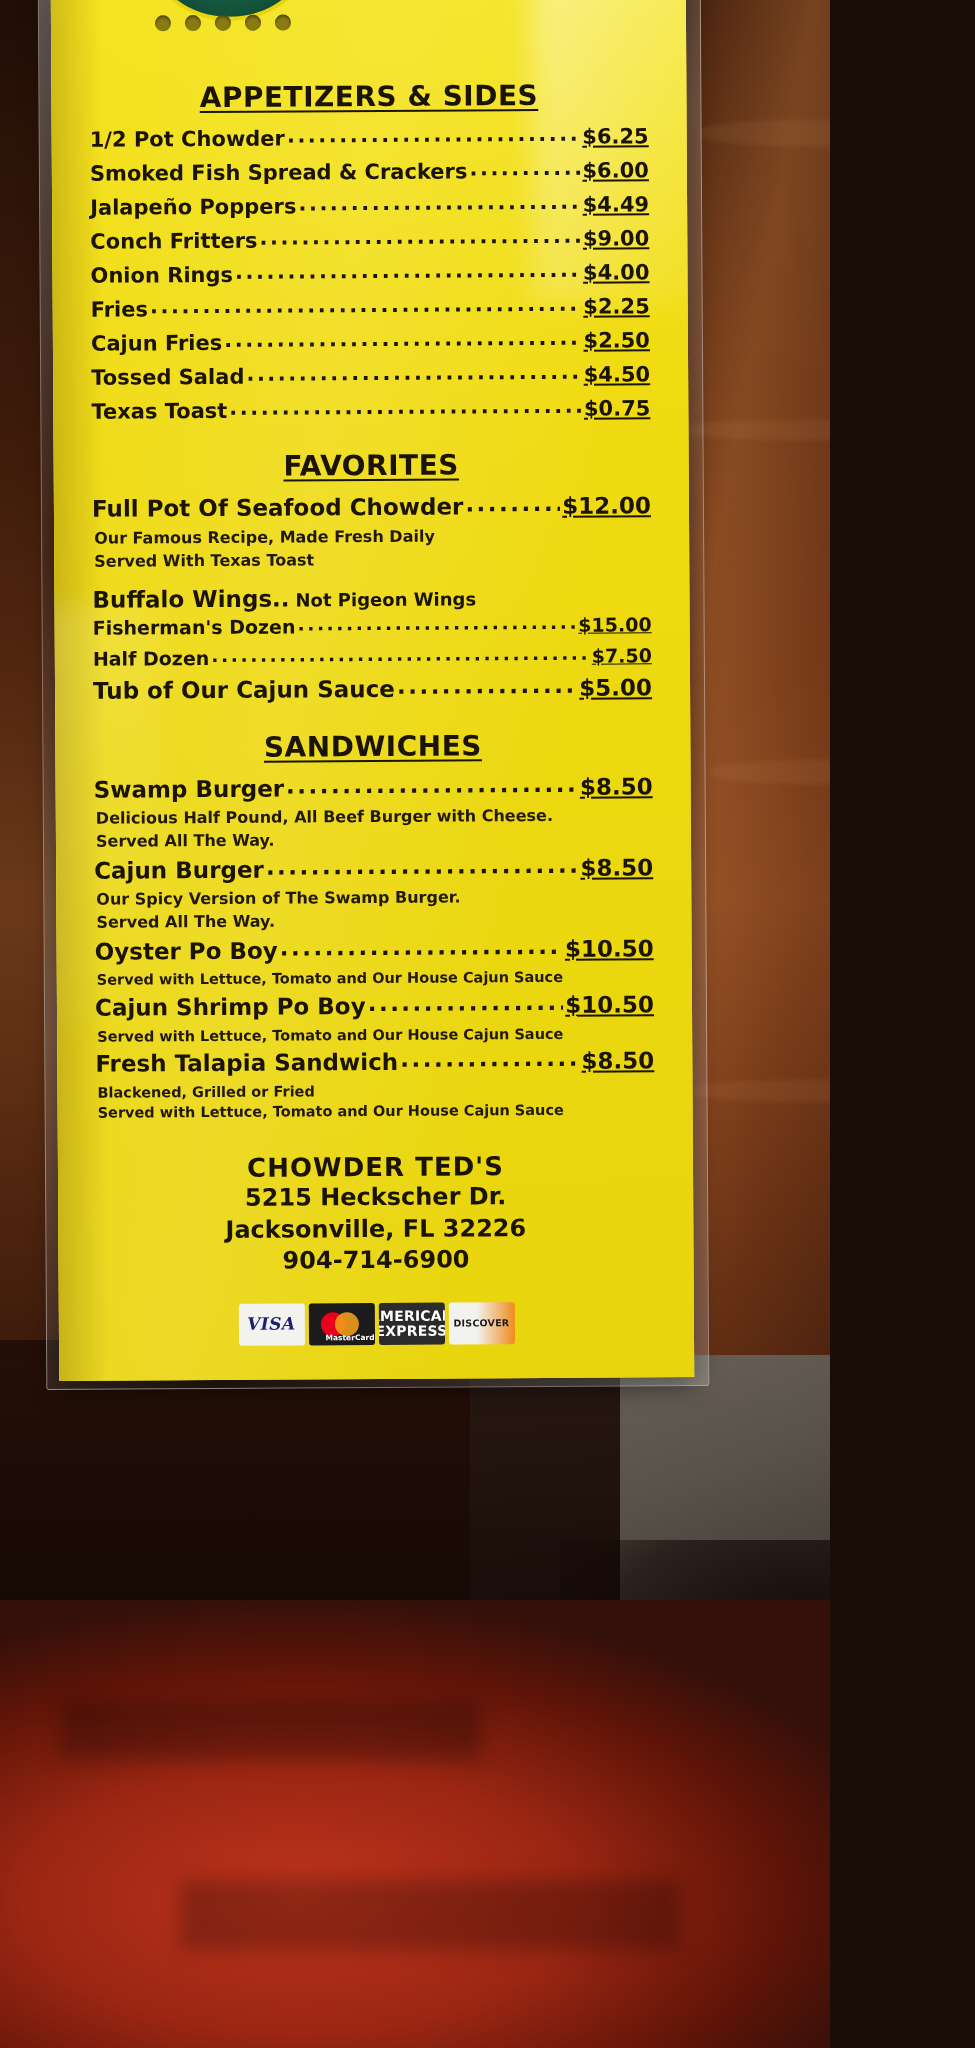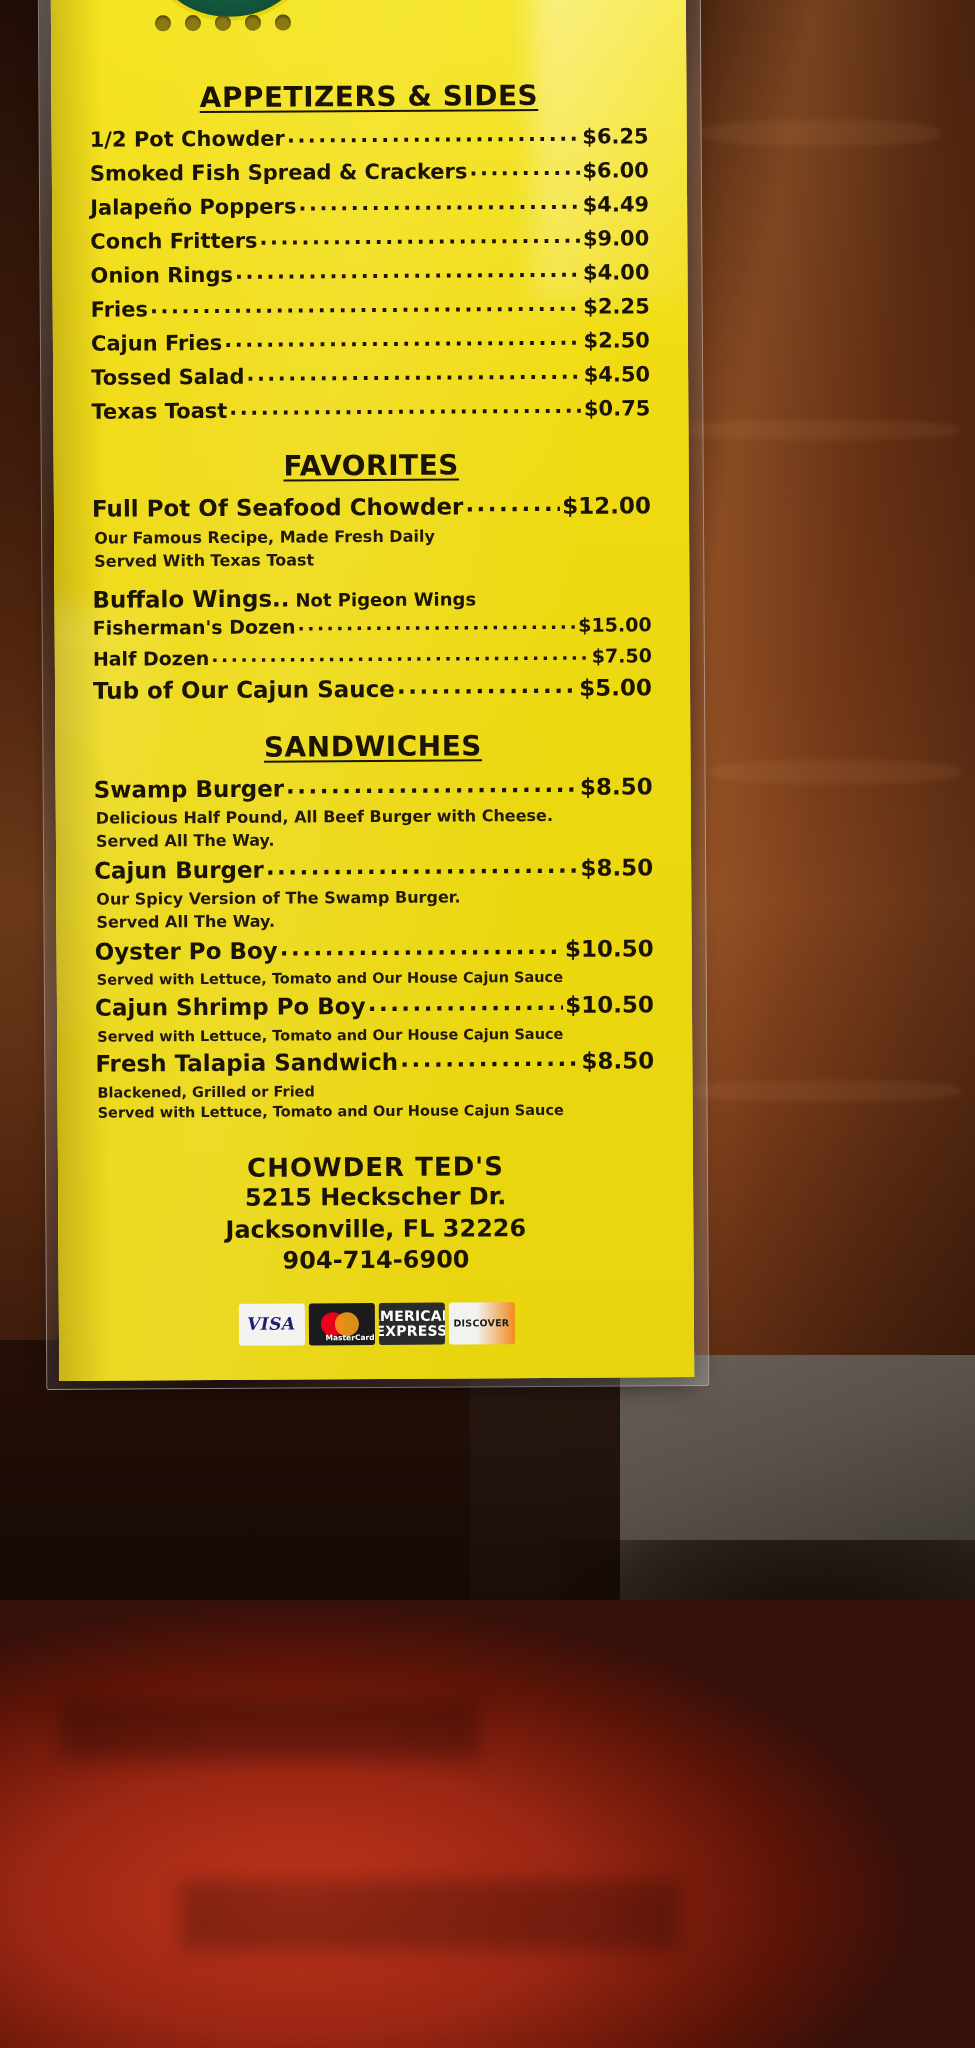--- a/index.html
+++ b/index.html
@@ -2,21 +2,21 @@
 <html><head>
 <meta charset="utf-8">
 <style>
   html, body {
     margin: 0;
     padding: 0;
     background: #1a0d08;
   }
   #stage {
     position: relative;
-    width: 975px;
+    width: 830px;
     height: 2048px;
     overflow: hidden;
     font-family: "DejaVu Sans", sans-serif;
   }
 
   
   .bg-base {
     position: absolute;
     inset: 0;
     background:
@@ -176,21 +176,21 @@
   .row .leader {
     flex: 1 1 auto;
     margin: 0 2px;
     overflow: hidden;
     white-space: nowrap;
     font-weight: bold;
     letter-spacing: 2.5px;
     color: #1b1405;
     transform: translateY(-3px);
   }
-  .row .pr { flex: 0 0 auto; }
+  .row .pr { flex: 0 0 auto; text-decoration: underline; }
 
   .row.big { font-size: 23px; line-height: 1.55; }
   .row.small { font-size: 19px; font-weight: bold; line-height: 1.6; }
 
   .desc {
     font-size: 16px;
     line-height: 1.42;
     color: #23190a;
     font-weight: bold;
     margin-left: 2px;

